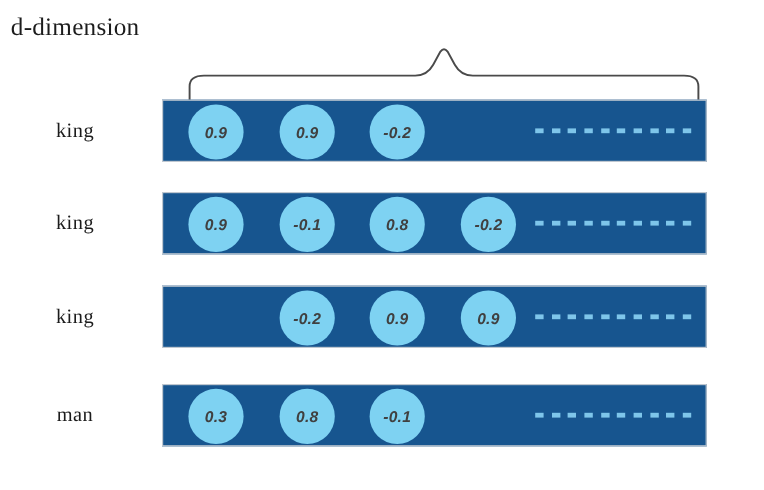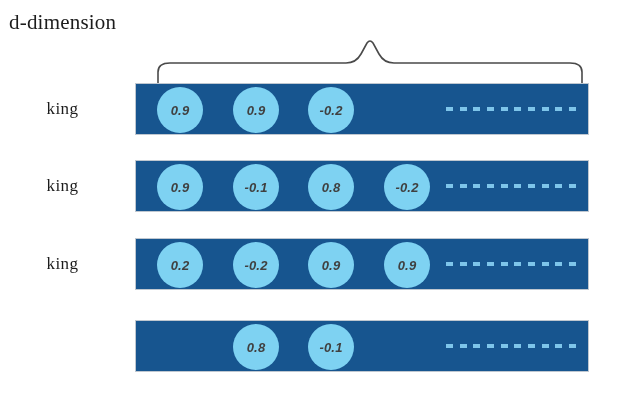--- a/index.html
+++ b/index.html
@@ -168,41 +168,42 @@
           <i></i>
           <i></i>
           <i></i>
       </div>
     </div>
   </div>
 
   <div class="row" style="top:238px">
     <div class="row-label">king</div>
     <div class="bar">
-      <div class="cell c0">0.2</div>
       <div class="cell c1">-0.2</div>
       <div class="cell c2">0.9</div>
       <div class="cell c3">0.9</div>
       <div class="ellipsis">
         <i></i>
           <i></i>
           <i></i>
           <i></i>
           <i></i>
           <i></i>
           <i></i>
           <i></i>
           <i></i>
           <i></i>
       </div>
     </div>
   </div>
 
   <div class="row" style="top:320px">
-    <div class="bar">
+    <div class="row-label">man</div>
+    <div class="bar">
+      <div class="cell c0">0.3</div>
       <div class="cell c1">0.8</div>
       <div class="cell c2">-0.1</div>
       <div class="ellipsis">
         <i></i>
           <i></i>
           <i></i>
           <i></i>
           <i></i>
           <i></i>
           <i></i>

